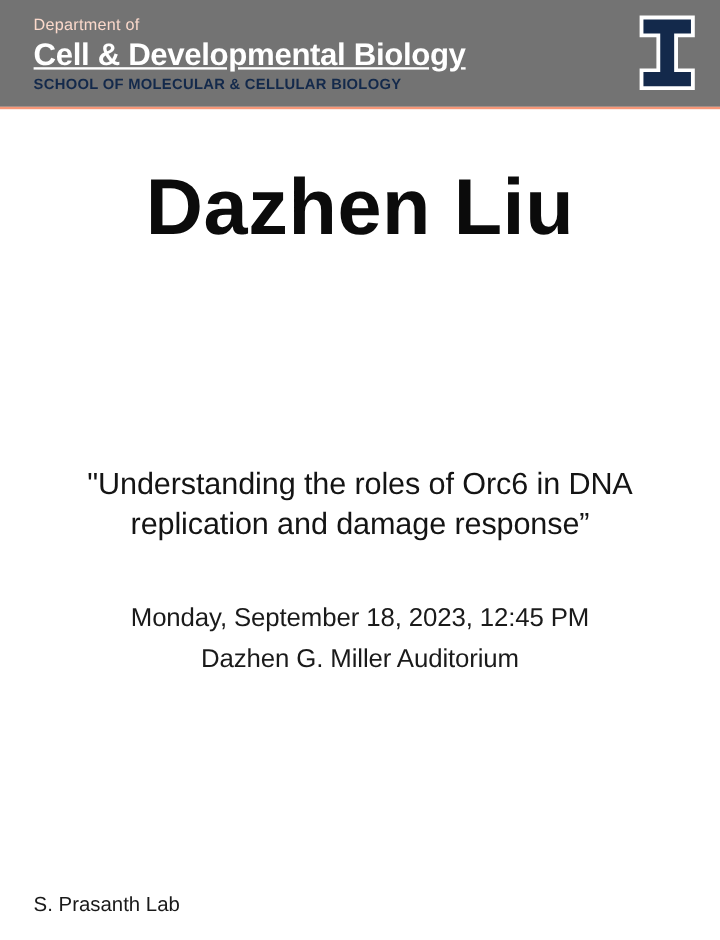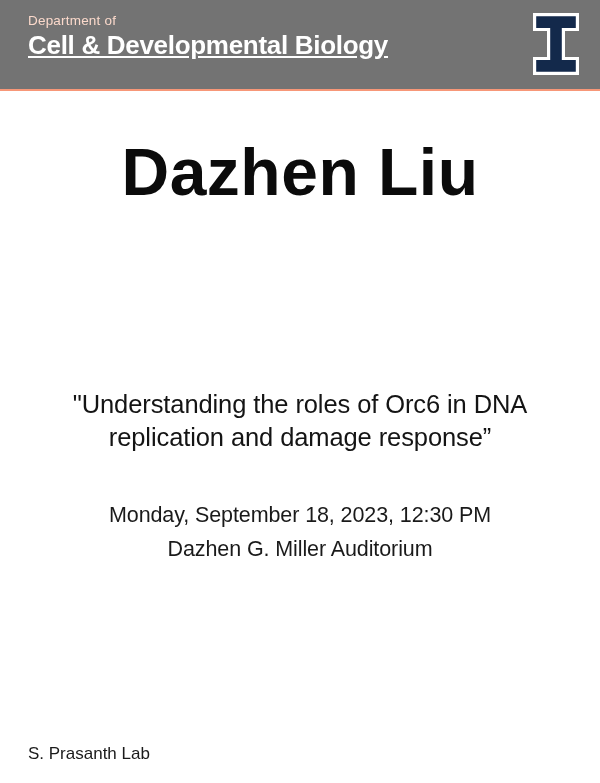--- a/index.html
+++ b/index.html
@@ -143,37 +143,38 @@
   }
 </style>
 </head>
 <body>
 
 <div class="header-band">
 
   <div class="header-text-block">
     <div class="dept-of">Department of</div>
     <div class="dept-name">Cell &amp; Developmental Biology</div>
+    <div class="school-name">SCHOOL OF MOLECULAR &amp; CELLULAR BIOLOGY</div>
   </div>
 
   <div class="block-i-logo">
     <svg viewBox="0 0 50 66" xmlns="http://www.w3.org/2000/svg">
 
       <path d="M2 2 H48 V20 H34 V46 H48 V64 H2 V46 H16 V20 H2 Z" fill="#FFFFFF"></path>
 
       <path d="M5.2 5.2 H44.8 V16.9 H30.8 V49.1 H44.8 V60.8 H5.2 V49.1 H19.2 V16.9 H5.2 Z" fill="#13294B"></path>
     </svg>
   </div>
 
 </div>
 
 <div class="speaker-name">Dazhen Liu</div>
 
 <div class="photo-area"></div>
 
 <div class="talk-title">"Understanding the roles of Orc6 in DNA replication and damage response”</div>
 
 <div class="details">
-  <div class="details-line">Monday, September 18, 2023, 12:30 PM</div>
+  <div class="details-line">Monday, September 18, 2023, 12:45 PM</div>
   <div class="details-line">Dazhen G. Miller Auditorium</div>
 </div>
 
 <div class="footer-lab">S. Prasanth Lab</div>
 
 </body></html>

